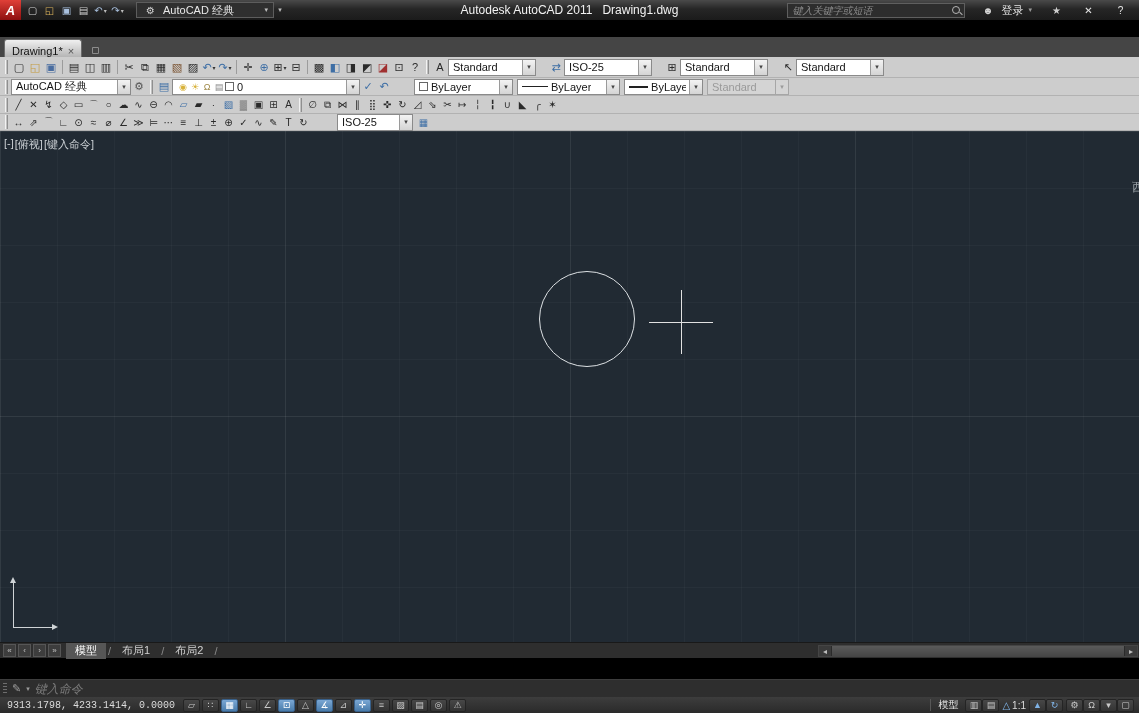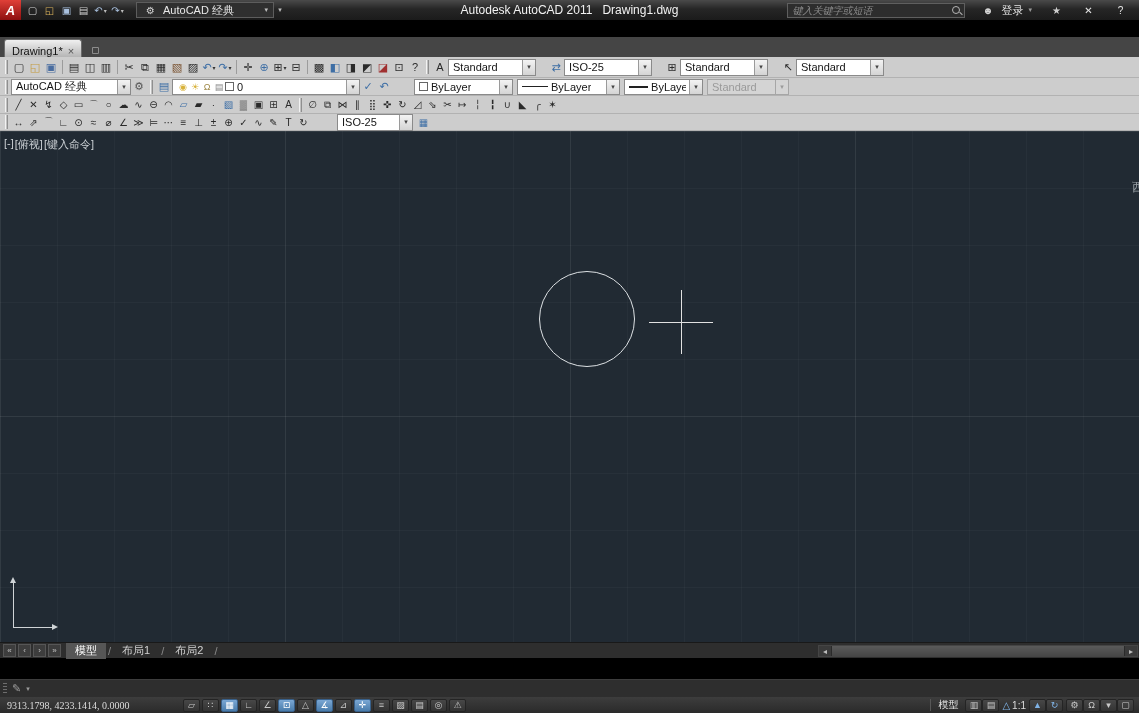--- a/index.html
+++ b/index.html
@@ -128,21 +128,21 @@
     background:repeating-linear-gradient(to bottom,#6e6e6e 0 1px,transparent 1px 3px)}
   .cmdicon{color:#9a9a9a;font-size:11px}
   .caret2{color:#9a9a9a;font-size:7px}
   .cmdinput{flex:0 0 300px;background:transparent;border:none;outline:none;
     color:#cfcfcf;font-size:12px;font-style:italic}
   .cmdinput::placeholder{color:#7a7a7a;font-style:italic}
 
   
   .statusbar{top:697px;height:16px;background:linear-gradient(#3d3d3d,#2a2a2a);
     display:flex;align-items:center;padding:0 3px;color:#ddd}
-  .coords{width:168px;padding-left:4px;font-family:Liberation Serif, serif;
+  .coords{width:168px;padding-left:4px;font-family:Liberation Mono, monospace;
     font-size:10px;color:#dcdcdc;white-space:nowrap}
   .toggles{display:flex;gap:2px;margin-left:12px}
   .stoggle{width:17px;height:13px;display:inline-flex;align-items:center;justify-content:center;
     font-size:9px;color:#c9c9c9;background:linear-gradient(#474747,#333);
     border:1px solid #242424;border-radius:2px}
   .stoggle.on{background:linear-gradient(#7aa7d4,#4a7cab);color:#fff;border-color:#38608a}
   .sright{margin-left:auto;display:flex;align-items:center;gap:3px;padding-right:2px}
   .vsep{width:1px;height:12px;background:#575757;display:inline-block}
   .modelbtn{font-size:10px;color:#e5e5e5;padding:0 4px}
   .scalewrap{display:inline-flex;align-items:center;gap:2px;font-size:10px;color:#dcdcdc}
@@ -420,20 +420,21 @@
       <span class="scrollbtn">◂</span>
       <span class="scrollthumb"></span>
       <span class="scrollbtn">▸</span>
     </div>
   </div>
 
   <div class="band cmdin">
     <span class="cmdgrip"></span>
     <span class="cmdicon">✎</span>
     <span class="caret2">▾</span>
+    <input class="cmdinput" placeholder="键入命令" style="">
   </div>
 
   <div class="band statusbar">
     <span class="coords">9313.1798, 4233.1414, 0.0000</span>
     <div class="toggles">
         <span class="stoggle">▱</span>
         <span class="stoggle">∷</span>
         <span class="stoggle on">▦</span>
         <span class="stoggle">∟</span>
         <span class="stoggle">∠</span>

